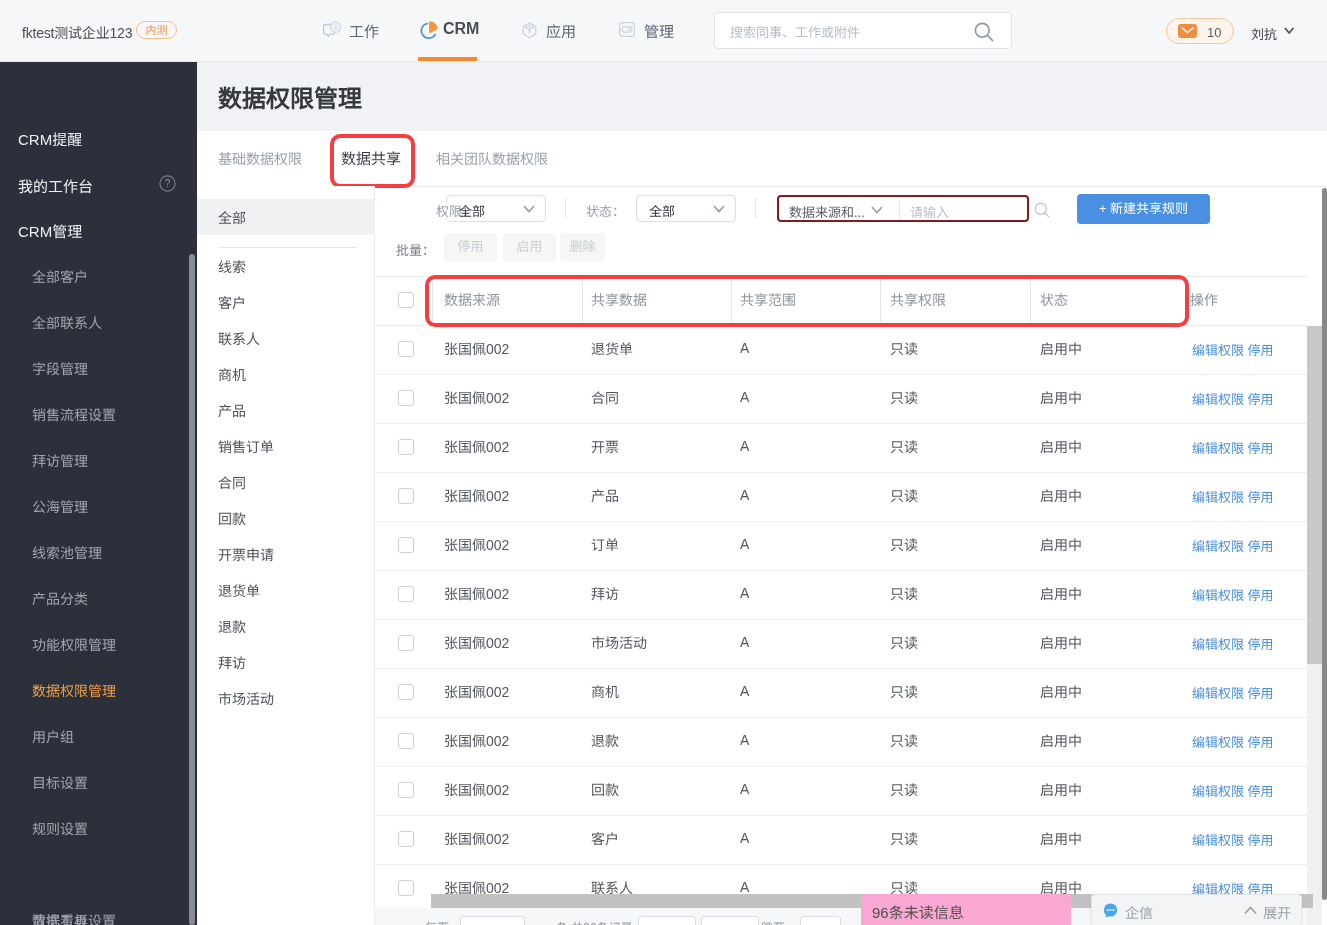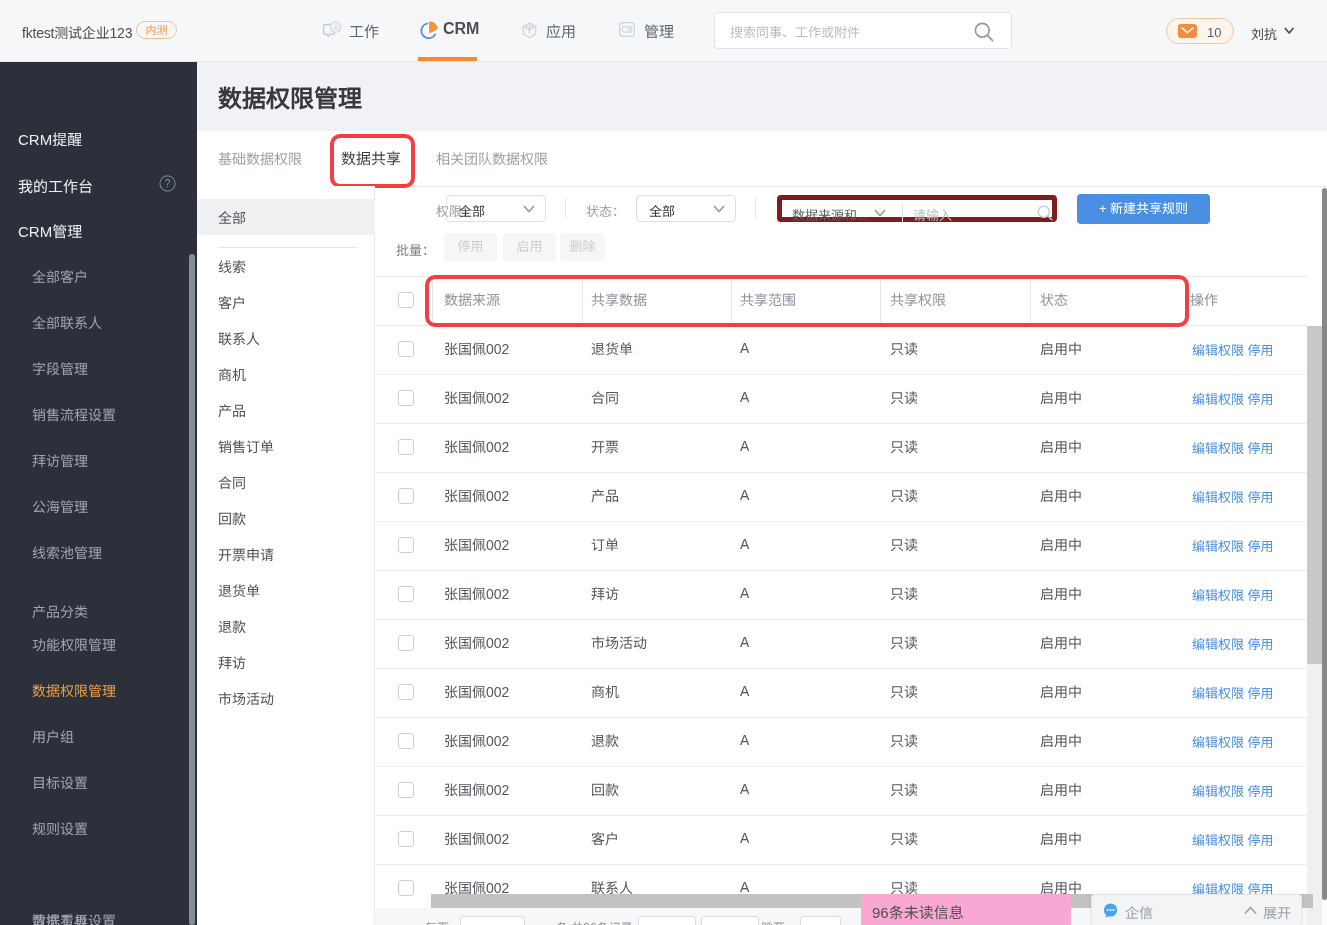--- a/index.html
+++ b/index.html
@@ -80,21 +80,21 @@
   </svg>
   <div class="abs" style="left:18px;top:158px;font-size:15px;color:#eceef1;">CRM管理</div>
   <div id="subs">
       <div class="abs" style="left:32px;top:204px;font-size:14px;color:#a0a5ae;">全部客户</div>
       <div class="abs" style="left:32px;top:250px;font-size:14px;color:#a0a5ae;">全部联系人</div>
       <div class="abs" style="left:32px;top:296px;font-size:14px;color:#a0a5ae;">字段管理</div>
       <div class="abs" style="left:32px;top:342px;font-size:14px;color:#a0a5ae;">销售流程设置</div>
       <div class="abs" style="left:32px;top:388px;font-size:14px;color:#a0a5ae;">拜访管理</div>
       <div class="abs" style="left:32px;top:434px;font-size:14px;color:#a0a5ae;">公海管理</div>
       <div class="abs" style="left:32px;top:480px;font-size:14px;color:#a0a5ae;">线索池管理</div>
-      <div class="abs" style="left:32px;top:526px;font-size:14px;color:#a0a5ae;margin-top:13px;">产品分类</div>
+      <div class="abs" style="left:32px;top:526px;font-size:14px;color:#a0a5ae;">产品分类</div>
       <div class="abs" style="left:32px;top:572px;font-size:14px;color:#a0a5ae;">功能权限管理</div>
       <div class="abs" style="left:32px;top:618px;font-size:14px;color:#ef9d44;">数据权限管理</div>
       <div class="abs" style="left:32px;top:664px;font-size:14px;color:#a0a5ae;">用户组</div>
       <div class="abs" style="left:32px;top:710px;font-size:14px;color:#a0a5ae;text-align:right;">目标设置</div>
       <div class="abs" style="left:32px;top:756px;font-size:14px;color:#a0a5ae;">规则设置</div>
       <div class="abs" style="left:32px;top:848px;font-size:14px;color:#a0a5ae;text-align:right;">清洗工具</div>
       <div class="abs" style="left:32px;top:848px;font-size:14px;color:#a0a5ae;">数据看板设置</div>
     </div>
 
   <div class="abs" style="left:189px;top:192px;width:6px;height:671px;background:#878d97;border-radius:3px;"></div>
@@ -144,21 +144,21 @@
   </div>
   <div class="abs" style="left:368px;top:136px;width:1px;height:20px;background:#e1e4e8;"></div>
   <div class="abs" style="left:389px;top:139px;font-size:13px;color:#9aa0a8;">状态：</div>
   <div class="abs selbox" style="left:439px;top:133px;width:100px;height:27px;border:1px solid #dcdfe4;border-radius:4px;">
     <span class="abs" style="left:12px;top:5px;font-size:13px;color:#33373d;">全部</span>
     <svg class="abs" style="left:76px;top:9px;" width="12" height="8" viewBox="0 0 12 8">
         <path d="M1 1 L6 6.5 L11 1" fill="none" stroke="#9aa0a8" stroke-width="1.8"></path>
       </svg>
   </div>
   <div class="abs" style="left:558px;top:136px;width:1px;height:20px;background:#e1e4e8;"></div>
-  <div class="abs" style="left:580px;top:133px;width:280px;height:27px;border:5px solid #7f1d1d;border-radius:4px;">
+  <div class="abs" style="left:580px;top:133px;width:252px;height:27px;border:2px solid #7f1d1d;border-radius:4px;">
     <span class="abs" style="left:10px;top:5px;font-size:13px;color:#5a5f66;">数据来源和...</span>
     <svg class="abs" style="left:92px;top:9px;" width="12" height="8" viewBox="0 0 12 8">
         <path d="M1 1 L6 6.5 L11 1" fill="none" stroke="#9aa0a8" stroke-width="1.8"></path>
       </svg>
     <div class="abs" style="left:120px;top:3px;width:1px;height:20px;background:#e1e4e8;"></div>
     <span class="abs" style="left:131px;top:5px;font-size:13px;color:#b9bfc7;">请输入</span>
     <svg class="abs" style="left:255px;top:5px;" width="16" height="16" viewBox="0 0 16 16">
       <circle cx="6.8" cy="6.8" r="5.6" fill="none" stroke="#c3c8cf" stroke-width="1.4"></circle>
       <path d="M10.9 10.9 L14.8 14.8" stroke="#c3c8cf" stroke-width="1.4" stroke-linecap="round"></path>
     </svg>

